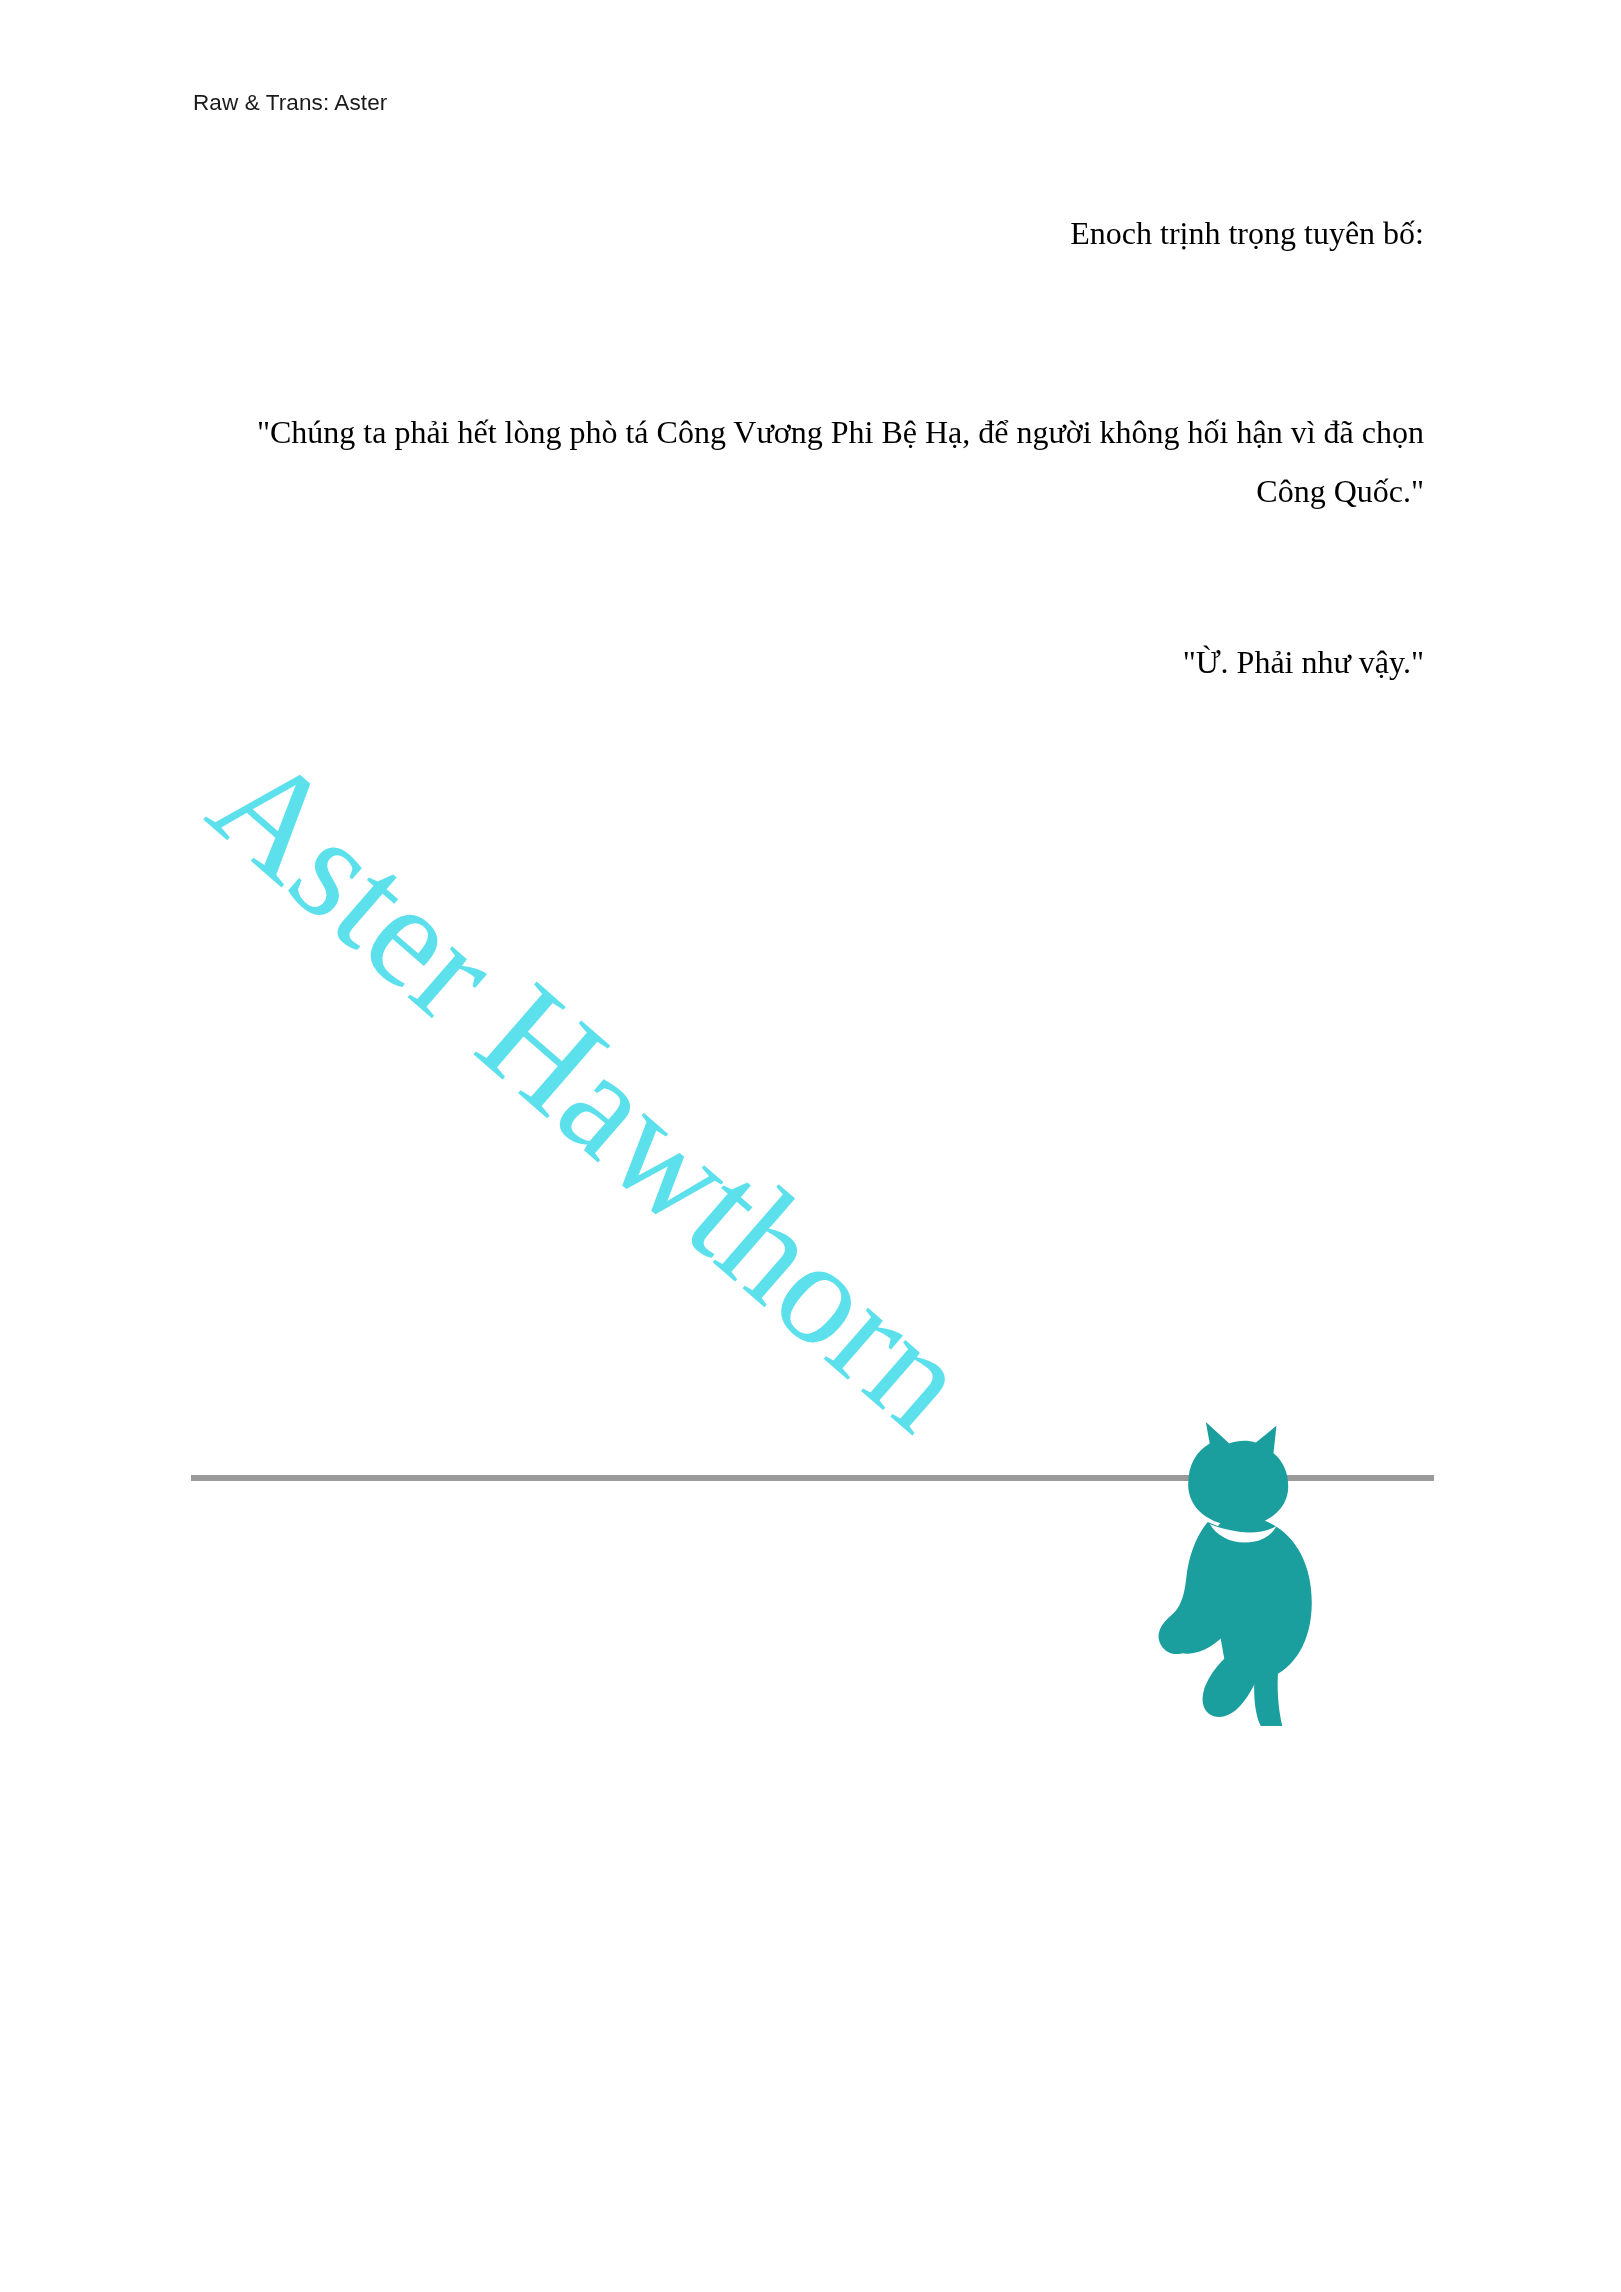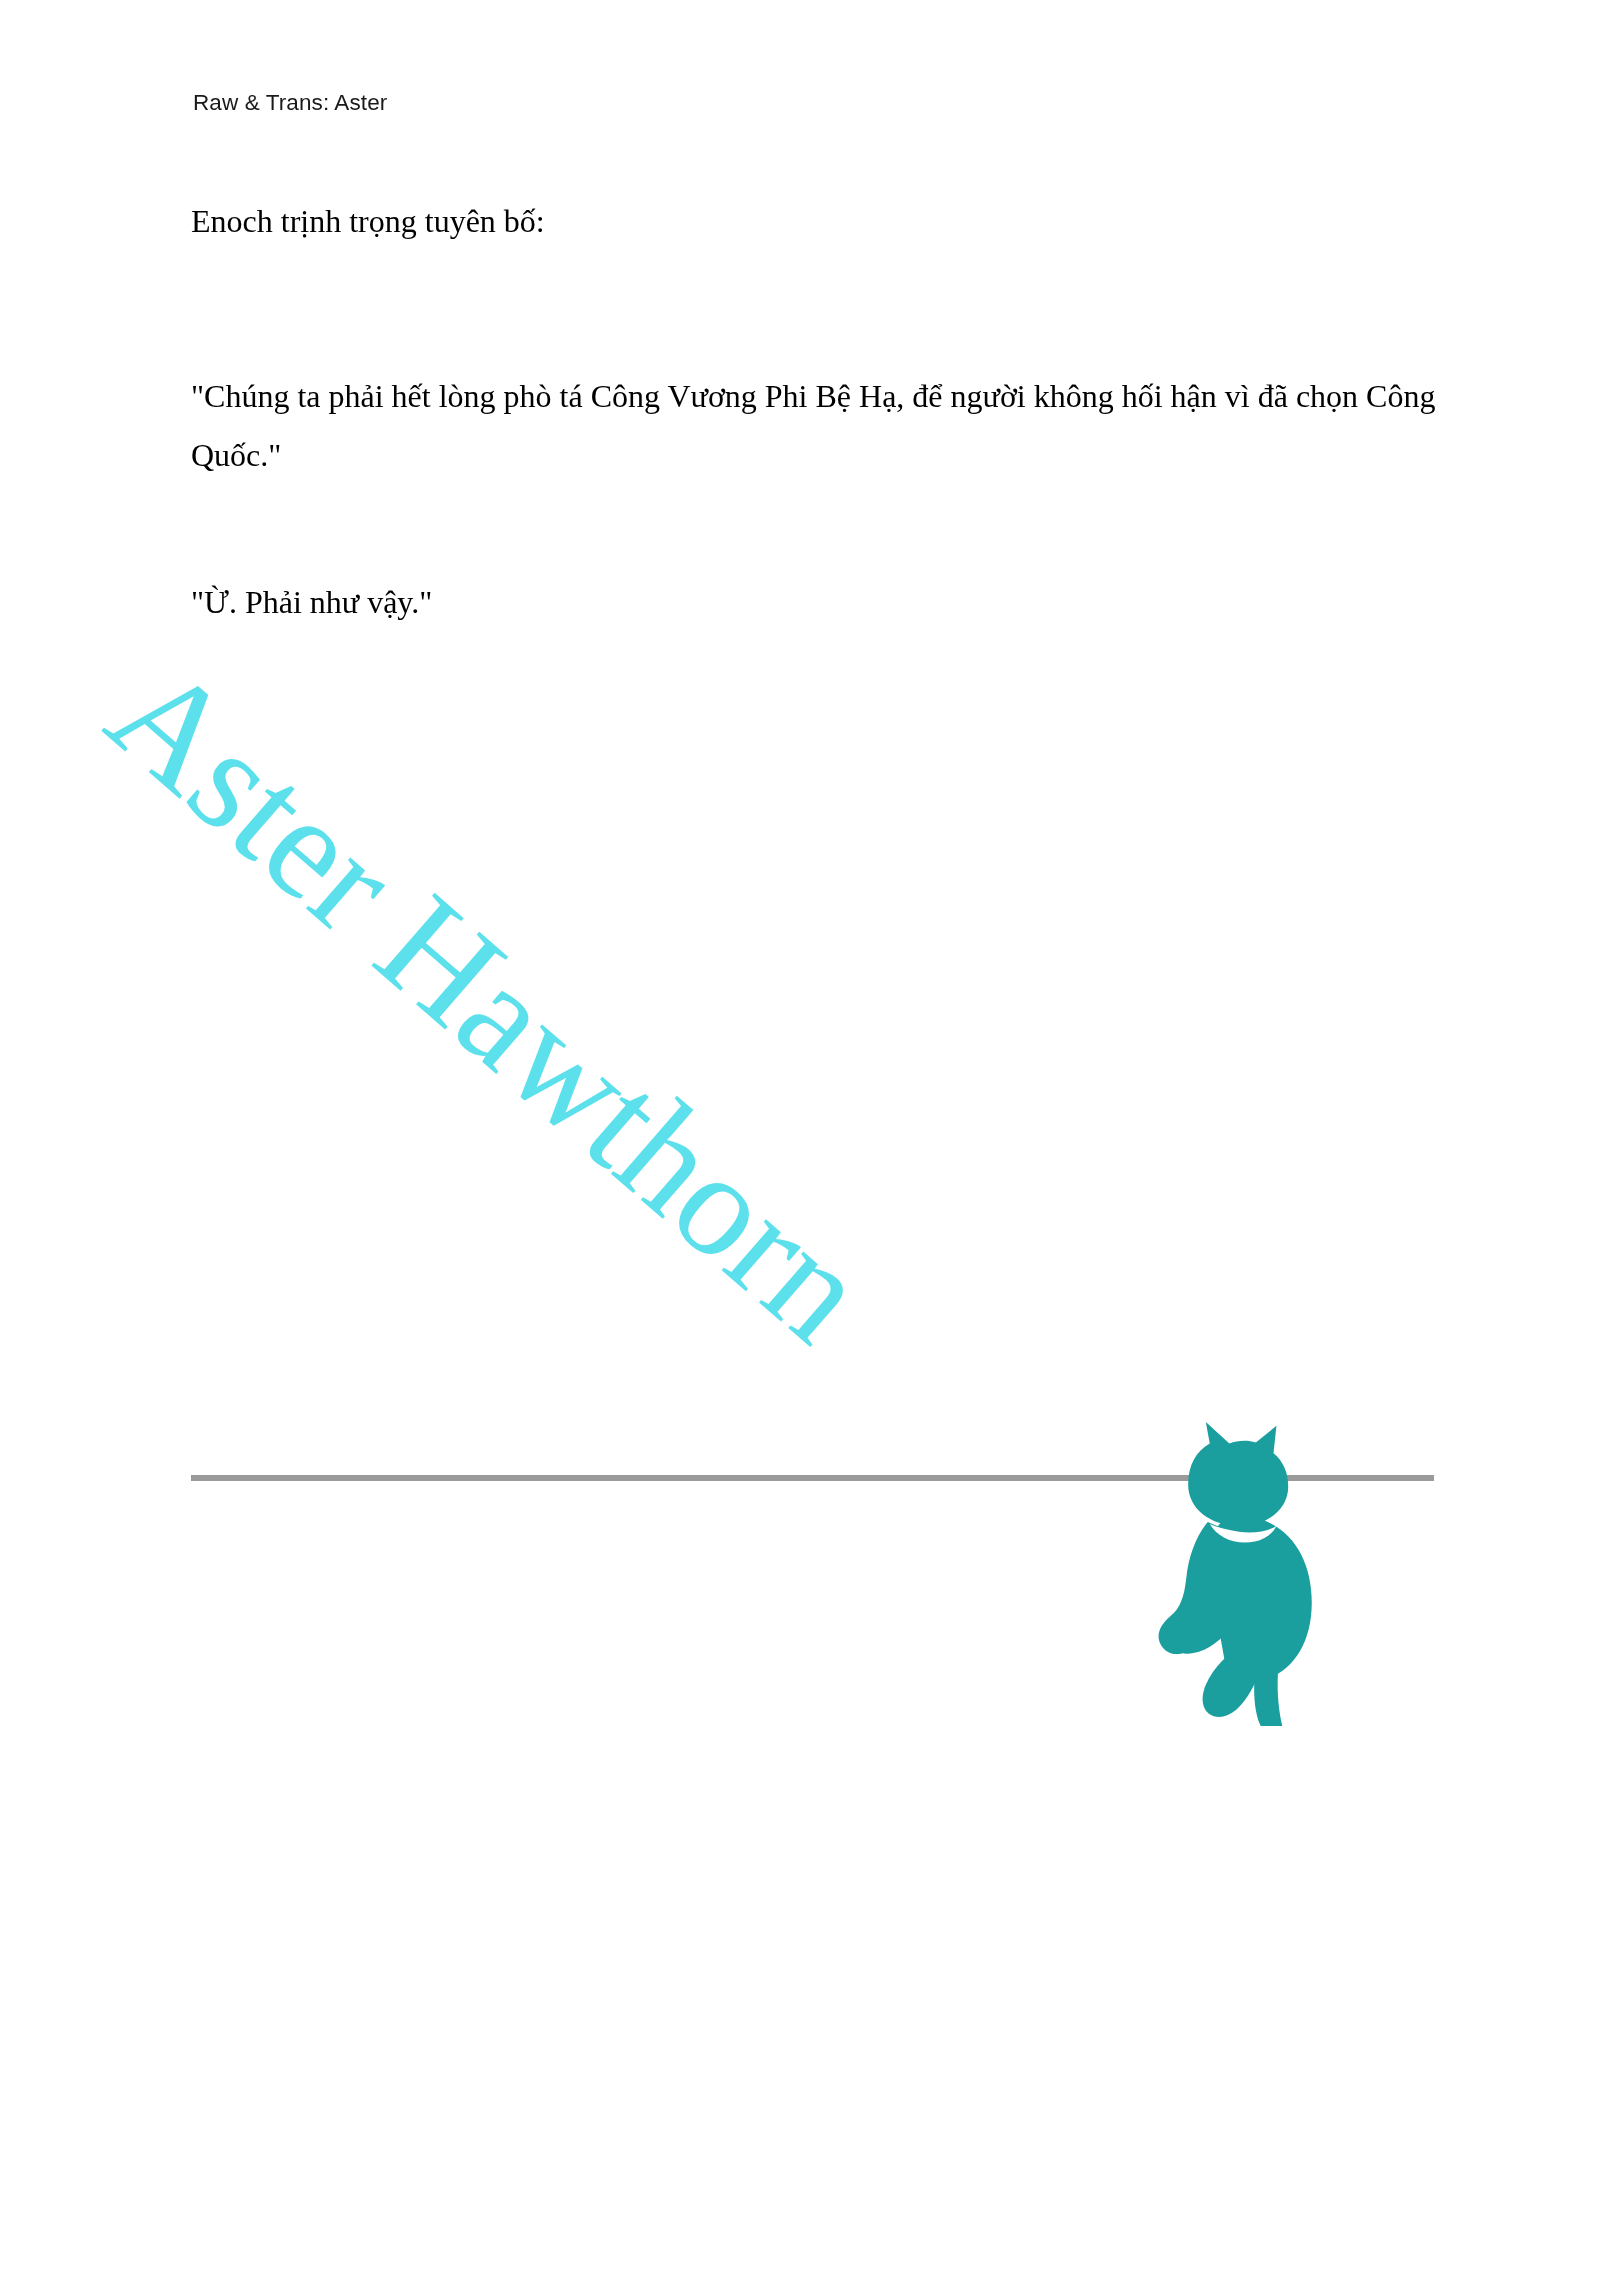--- a/index.html
+++ b/index.html
@@ -10,20 +10,21 @@
   body {
     font-family: "Liberation Serif", "DejaVu Serif", serif;
   }
   .page {
     position: relative;
     width: 1621px;
     height: 2293px;
     background: #ffffff;
     overflow: hidden;
     box-sizing: border-box;
+    text-align: right;
   }
 
   
   .doc-header {
     position: absolute;
     left: 193px;
     top: 90px;
     font-family: "Liberation Sans", "DejaVu Sans", sans-serif;
     font-size: 22.5px;
     color: #1a1a1a;
@@ -53,21 +54,21 @@
     position: absolute;
     left: 191px;
     top: 192px;
     width: 1245px;
     z-index: 3;
   }
   .para {
     font-size: 32px;
     line-height: 59px;
     color: #000000;
-    margin: 0;
+    margin: 12px;
     padding: 0;
   }
   .spacer-md { height: 88px; }
   .spacer-lg { height: 116px; }
   .spacer-xl { height: 125px; }
 
   
   .divider-wrap {
     position: absolute;
     left: 191px;

